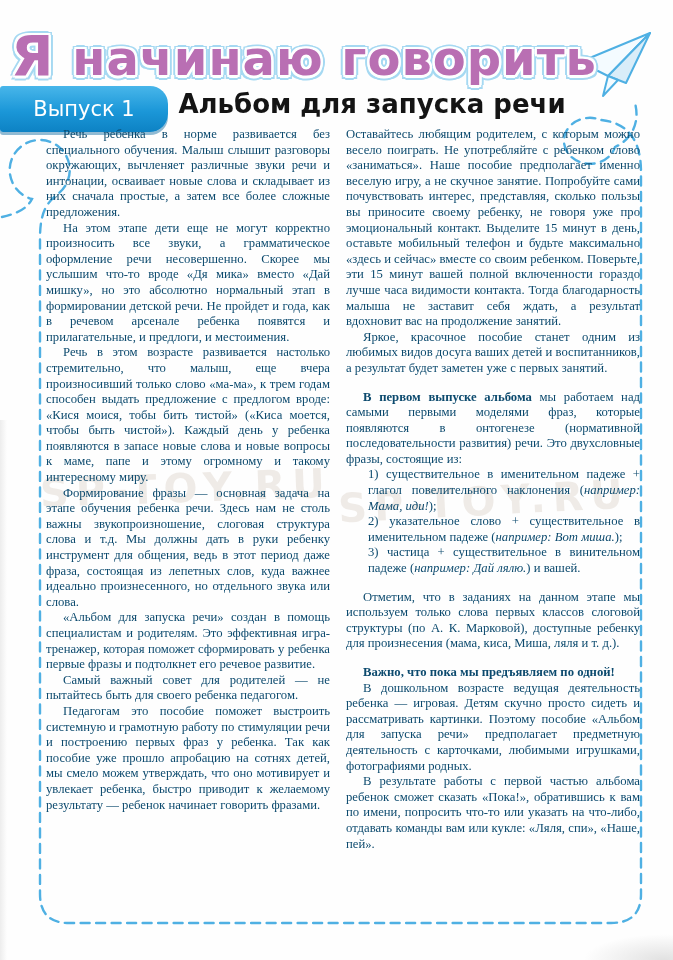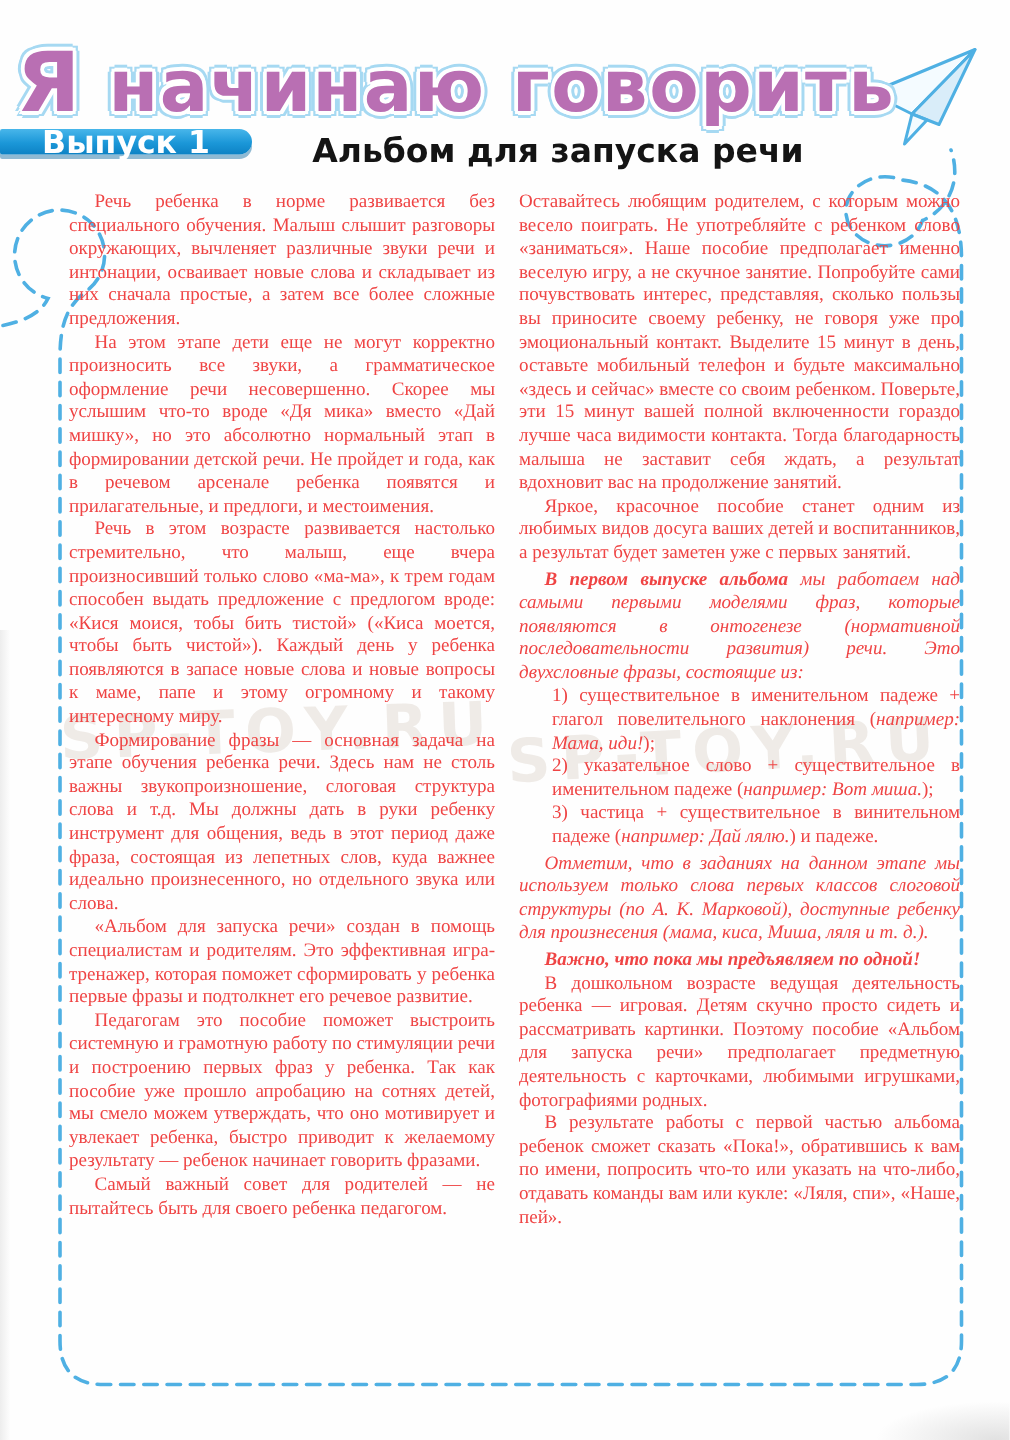--- a/index.html
+++ b/index.html
@@ -13,41 +13,41 @@
     font-family:"DejaVu Sans",sans-serif;font-weight:bold;
     font-size:48px;letter-spacing:1px;color:#b96fb3;white-space:nowrap;
     text-shadow:
       2.5px 0 0 #fff,-2.5px 0 0 #fff,0 2.5px 0 #fff,0 -2.5px 0 #fff,
       2px 2px 0 #fff,-2px 2px 0 #fff,2px -2px 0 #fff,-2px -2px 0 #fff,
       4.5px 0 0 #a6d9f2,-4.5px 0 0 #a6d9f2,0 4.5px 0 #a6d9f2,0 -4.5px 0 #a6d9f2,
       3.5px 3.5px 0 #a6d9f2,-3.5px 3.5px 0 #a6d9f2,3.5px -3.5px 0 #a6d9f2,-3.5px -3.5px 0 #a6d9f2;
   }
   .main-title::first-letter{font-size:1.15em;}
   .issue-badge{
-    position:absolute;top:86px;left:0;width:168px;height:17px;
+    position:absolute;top:86px;left:0;width:168px;height:46px;
     background:linear-gradient(180deg,#48b6ea 0%,#1b97d8 55%,#0d82c4 100%);
     border-radius:3px 18px 18px 3px;
     box-shadow:0 3px 0 rgba(10,105,160,0.45);
     display:flex;align-items:center;justify-content:center;
-    color:#ffffff;font-family:"DejaVu Sans",sans-serif;font-weight:bold;font-size:21px;
+    color:#ffffff;font-family:"DejaVu Sans",sans-serif;font-weight:normal;font-size:21px;
   }
   .subtitle{
     position:absolute;top:89px;left:176px;width:392px;text-align:center;
-    font-family:"DejaVu Sans",sans-serif;font-weight:bold;font-size:22px;color:#141414;
+    font-family:"DejaVu Sans",sans-serif;font-weight:bold;font-size:26px;color:#141414;
     white-space:nowrap;
   }
   
-  .column{position:absolute;top:127px;color:#ef4444;}
+  .column{position:absolute;top:127px;color:#0c4a6e;}
   .column p{
     margin:0;font-size:12.7px;line-height:15.6px;text-align:justify;
   }
   .col-left{left:46px;width:284px;}
   .col-right{left:346px;width:294px;}
   .column p.indent{text-indent:17px;}
-  .column p.gap{margin-top:2px;font-style:italic;}
+  .column p.gap{margin-top:13px;}
   .column p.list{margin-left:22px;}
   .b{font-weight:bold;}
   .i{font-style:italic;}
   
   .deco{position:absolute;top:0;left:0;pointer-events:none;}
   .dash{fill:none;stroke:#4fb0e3;stroke-width:2.4;stroke-linecap:round;
         stroke-dasharray:9 6.5;}
   .plane{stroke:#4fb0e3;stroke-width:2;stroke-linejoin:round;}
   .wm{
     position:absolute;font-family:"DejaVu Sans",sans-serif;font-weight:bold;
@@ -96,30 +96,30 @@
   <span>Выпуск 1</span>
 </div>
 <div class="subtitle">Альбом для запуска речи</div>
 
 <div class="column col-left">
     <p class="indent"><span>Речь ребенка в норме развивается без специального обучения. Малыш слышит разговоры окружающих, вычленяет различные звуки речи и интонации, осваивает новые слова и складывает из них сначала простые, а затем все более сложные предложения.</span></p>
     <p class="indent"><span>На этом этапе дети еще не могут корректно произносить все звуки, а грамматическое оформление речи несовершенно. Скорее мы услышим что-то вроде «Дя мика» вместо «Дай мишку», но это абсолютно нормальный этап в формировании детской речи. Не пройдет и года, как в речевом арсенале ребенка появятся и прилагательные, и предлоги, и местоимения.</span></p>
     <p class="indent"><span>Речь в этом возрасте развивается настолько стремительно, что малыш, еще вчера произносивший только слово «ма-ма», к трем годам способен выдать предложение с предлогом вроде: «Кися моися, тобы бить тистой» («Киса моется, чтобы быть чистой»). Каждый день у ребенка появляются в запасе новые слова и новые вопросы к маме, папе и этому огромному и такому интересному миру.</span></p>
     <p class="indent"><span>Формирование фразы — основная задача на этапе обучения ребенка речи. Здесь нам не столь важны звукопроизношение, слоговая структура слова и т.д. Мы должны дать в руки ребенку инструмент для общения, ведь в этот период даже фраза, состоящая из лепетных слов, куда важнее идеально произнесенного, но отдельного звука или слова.</span></p>
     <p class="indent"><span>«Альбом для запуска речи» создан в помощь специалистам и родителям. Это эффективная игра-тренажер, которая поможет сформировать у ребенка первые фразы и подтолкнет его речевое развитие.</span></p>
+    <p class="indent"><span>Самый важный совет для родителей — не пытайтесь быть для своего ребенка педагогом.</span></p>
     <p class="indent"><span>Педагогам это пособие поможет выстроить системную и грамотную работу по стимуляции речи и построению первых фраз у ребенка. Так как пособие уже прошло апробацию на сотнях детей, мы смело можем утверждать, что оно мотивирует и увлекает ребенка, быстро приводит к желаемому результату — ребенок начинает говорить фразами.</span></p>
-    <p class="indent"><span>Самый важный совет для родителей — не пытайтесь быть для своего ребенка педагогом.</span></p>
   </div>
 <div class="column col-right">
     <p class=""><span>Оставайтесь любящим родителем, с которым можно весело поиграть. Не употребляйте с ребенком слово «заниматься». Наше пособие предполагает именно веселую игру, а не скучное занятие. Попробуйте сами почувствовать интерес, представляя, сколько пользы вы приносите своему ребенку, не говоря уже про эмоциональный контакт. Выделите 15 минут в день, оставьте мобильный телефон и будьте максимально «здесь и сейчас» вместе со своим ребенком. Поверьте, эти 15 минут вашей полной включенности гораздо лучше часа видимости контакта. Тогда благодарность малыша не заставит себя ждать, а результат вдохновит вас на продолжение занятий.</span></p>
     <p class="indent"><span>Яркое, красочное пособие станет одним из любимых видов досуга ваших детей и воспитанников, а результат будет заметен уже с первых занятий.</span></p>
     <p class="indent gap"><span class="b">В первом выпуске альбома</span><span> мы работаем над самыми первыми моделями фраз, которые появляются в онтогенезе (нормативной последовательности развития) речи. Это двухсловные фразы, состоящие из:</span></p>
     <p class="list"><span>1) существительное в именительном падеже + глагол повелительного наклонения (</span><span class="i">например: Мама, иди!</span><span>);</span></p>
     <p class="list"><span>2) указательное слово + существительное в именительном падеже (</span><span class="i">например: Вот миша.</span><span>);</span></p>
-    <p class="list"><span>3) частица + существительное в винительном падеже (</span><span class="i">например: Дай лялю.</span><span>) и падеже.</span></p>
+    <p class="list"><span>3) частица + существительное в винительном падеже (</span><span class="i">например: Дай лялю.</span><span>) и вашей.</span></p>
     <p class="indent gap"><span>Отметим, что в заданиях на данном этапе мы используем только слова первых классов слоговой структуры (по А. К. Марковой), доступные ребенку для произнесения (мама, киса, Миша, ляля и т. д.).</span></p>
     <p class="indent gap"><span class="b">Важно, что пока мы предъявляем по одной!</span></p>
     <p class="indent"><span>В дошкольном возрасте ведущая деятельность ребенка — игровая. Детям скучно просто сидеть и рассматривать картинки. Поэтому пособие «Альбом для запуска речи» предполагает предметную деятельность с карточками, любимыми игрушками, фотографиями родных.</span></p>
     <p class="indent"><span>В результате работы с первой частью альбома ребенок сможет сказать «Пока!», обратившись к вам по имени, попросить что-то или указать на что-либо, отдавать команды вам или кукле: «Ляля, спи», «Наше, пей».</span></p>
   </div>
 
 <div class="edge-shade"></div>
 <div class="page-curl"></div>
 
 </body></html>

